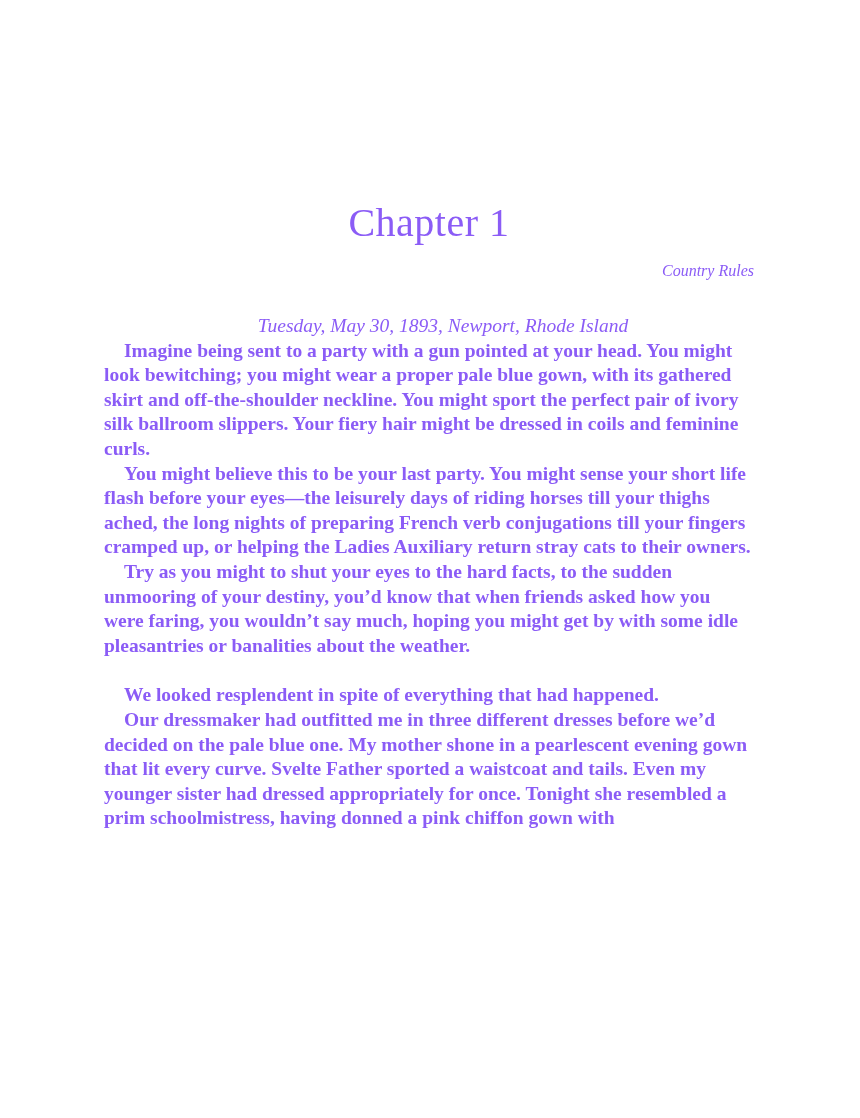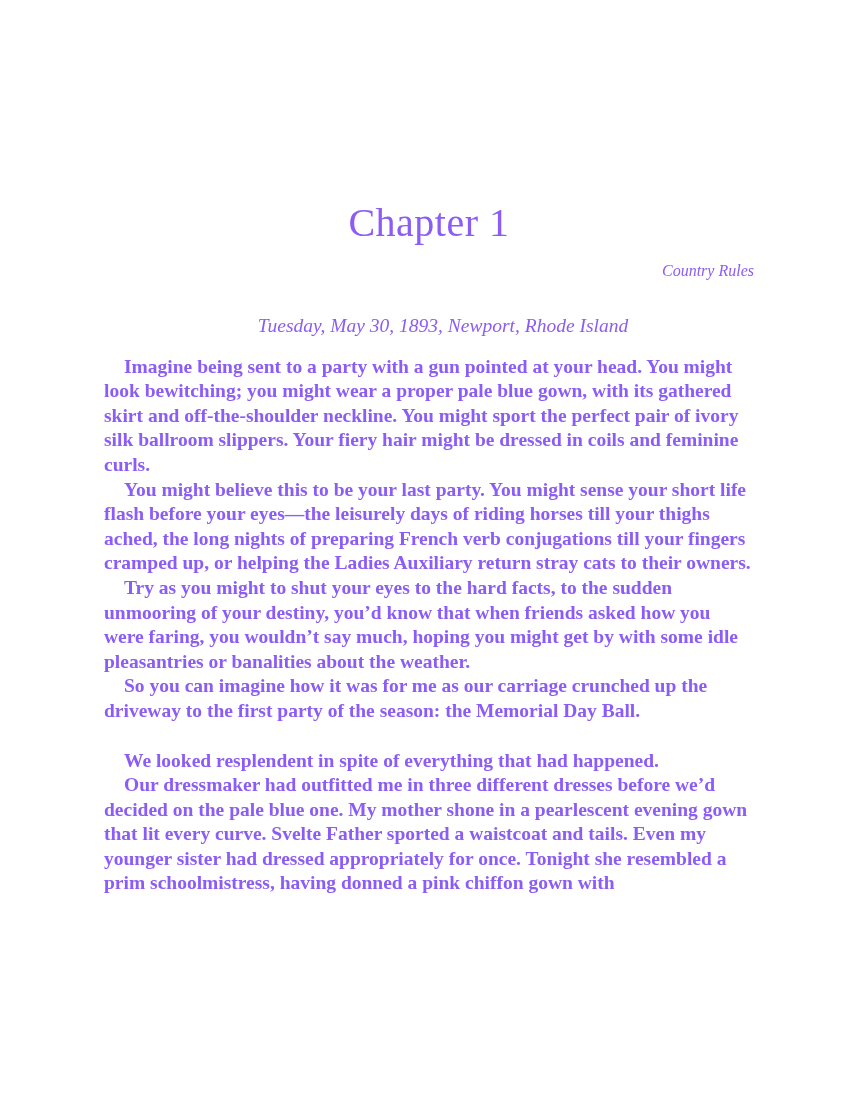--- a/index.html
+++ b/index.html
@@ -35,21 +35,21 @@
     font-size: 16px;
     font-style: italic;
     line-height: 26px;
     text-align: right;
     margin: 12px 0 30px 0;
   }
   .dateline {
     font-style: italic;
     text-align: center;
     text-indent: 28px;
-    margin: 16px;
+    margin: 0;
   }
   .body-para {
     margin: 0;
     text-indent: 20px;
     font-weight: bold;
   }
   .scene-break {
     height: 25px;
   }
 </style>
@@ -60,20 +60,19 @@
 
   <h1 class="chapter-title">Chapter 1</h1>
 
   <div class="chapter-subtitle">Country Rules</div>
 
   <p class="dateline">Tuesday, May 30, 1893, Newport, Rhode Island</p>
 
   <p class="body-para">Imagine being sent to a party with a gun pointed at your head. You might look bewitching; you might wear a proper pale blue gown, with its gathered skirt and off-the-shoulder neckline. You might sport the perfect pair of ivory silk ballroom slippers. Your fiery hair might be dressed in coils and feminine curls.</p>
   <p class="body-para">You might believe this to be your last party. You might sense your short life flash before your eyes—the leisurely days of riding horses till your thighs ached, the long nights of preparing French verb conjugations till your fingers cramped up, or helping the Ladies Auxiliary return stray cats to their owners.</p>
   <p class="body-para">Try as you might to shut your eyes to the hard facts, to the sudden unmooring of your destiny, you’d know that when friends asked how you were faring, you wouldn’t say much, hoping you might get by with some idle pleasantries or banalities about the weather.</p>
-  <p class="body-para">So you can imagine how it was for me as our carriage crunched up the driveway to the first party of the season: the Memorial Day Ball.</p>
 
   <div class="scene-break"></div>
 
   <p class="body-para">We looked resplendent in spite of everything that had happened.</p>
   <p class="body-para">Our dressmaker had outfitted me in three different dresses before we’d decided on the pale blue one. My mother shone in a pearlescent evening gown that lit every curve. Svelte Father sported a waistcoat and tails. Even my younger sister had dressed appropriately for once. Tonight she resembled a prim schoolmistress, having donned a pink chiffon gown with</p>
 
 </div>
 
 </body></html>

